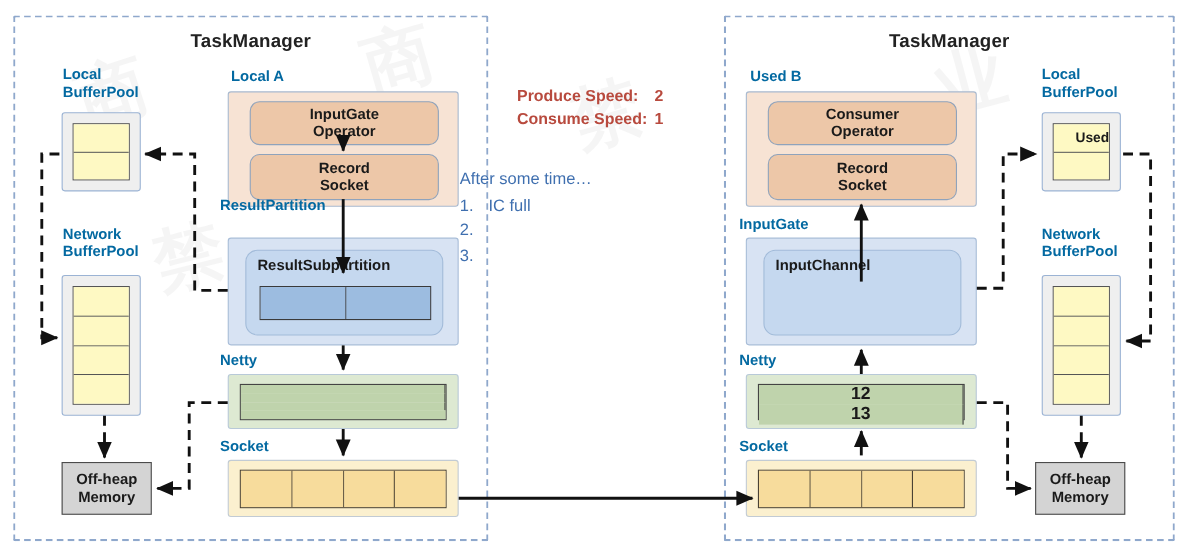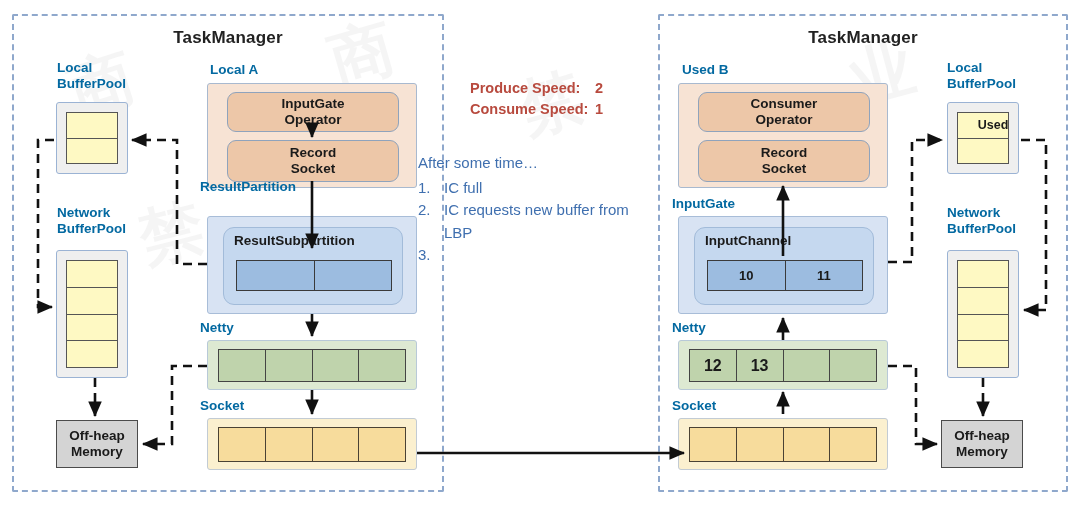--- a/index.html
+++ b/index.html
@@ -111,21 +111,21 @@
     justify-content:center;
     font-size:13px;
     font-weight:700;
     color:#1a1a1a;
   }
   .cellrow .cell:last-child{border-right:none;}
   .cells-blue .cell{background:#9CBCE0;}
   
   .netty-outer{ background:#DDE9D2; border-color:#B8C9D8; }
   .cells-green .cell{background:#BFD3AC;border-right-color:#444;}
-  .cells-green{border-color:#444;}
+  .cells-green{border-color:#444;flex-direction:column;}
   
   .socket-outer{ background:#FBF0CF; border-color:#C2CBD4; }
   .cells-yellow .cell{background:#F7DC9C;border-right-color:#4a4234;}
   .cells-yellow{border-color:#4a4234;}
   
   .pool-outer{ background:#EFEFEF; border-color:#9BB3D4; }
   .cells-grey{flex-direction:column;border-color:#555;}
   .cells-grey .cell{
     background:#fef9c3;
     border-right:none;
@@ -264,21 +264,20 @@
 
   <div class="steps-block" style="left:418px;top:152px;">
     <div class="steps-head">After some time…</div>
     <ul class="steps-list">
       <li>
         <span class="steps-num">1.</span>
         <span class="steps-txt">IC full</span>
       </li>
       <li>
         <span class="steps-num">2.</span>
-        <span class="steps-txt">IC requests new buffer from LBP</span>
       </li>
       <li>
         <span class="steps-num">3.</span>
       </li>
     </ul>
   </div>
 
   <div class="tm-panel" style="left:658px;top:14px;width:410px;height:478px;">
     <div class="tm-title">TaskManager</div>
   </div>
@@ -292,24 +291,20 @@
     <div class="task-inner" style="left:19px;top:56px;width:172px;height:42px;flex-direction:column;">
       <span>Record</span>
       <span>Socket</span>
     </div>
   </div>
 
   <div class="grp-label" style="left:672px;top:196px;">InputGate</div>
   <div class="box gate-outer" style="left:678px;top:216px;width:210px;height:98px;">
     <div class="gate-inner" style="left:15px;top:10px;width:180px;height:78px;">
       <div class="gate-inner-title">InputChannel</div>
-      <div class="cellrow cells-blue" style="left:12px;top:32px;width:156px;height:31px;">
-        <div class="cell">10</div>
-        <div class="cell">11</div>
-      </div>
     </div>
   </div>
 
   <div class="grp-label" style="left:672px;top:320px;">Netty</div>
   <div class="box netty-outer" style="left:678px;top:340px;width:210px;height:50px;">
     <div class="cellrow cells-green" style="left:10px;top:8px;width:188px;height:33px;">
       <div class="cell" style="font-size:16px;">12</div>
       <div class="cell" style="font-size:16px;">13</div>
       <div class="cell"></div>
       <div class="cell"></div>

